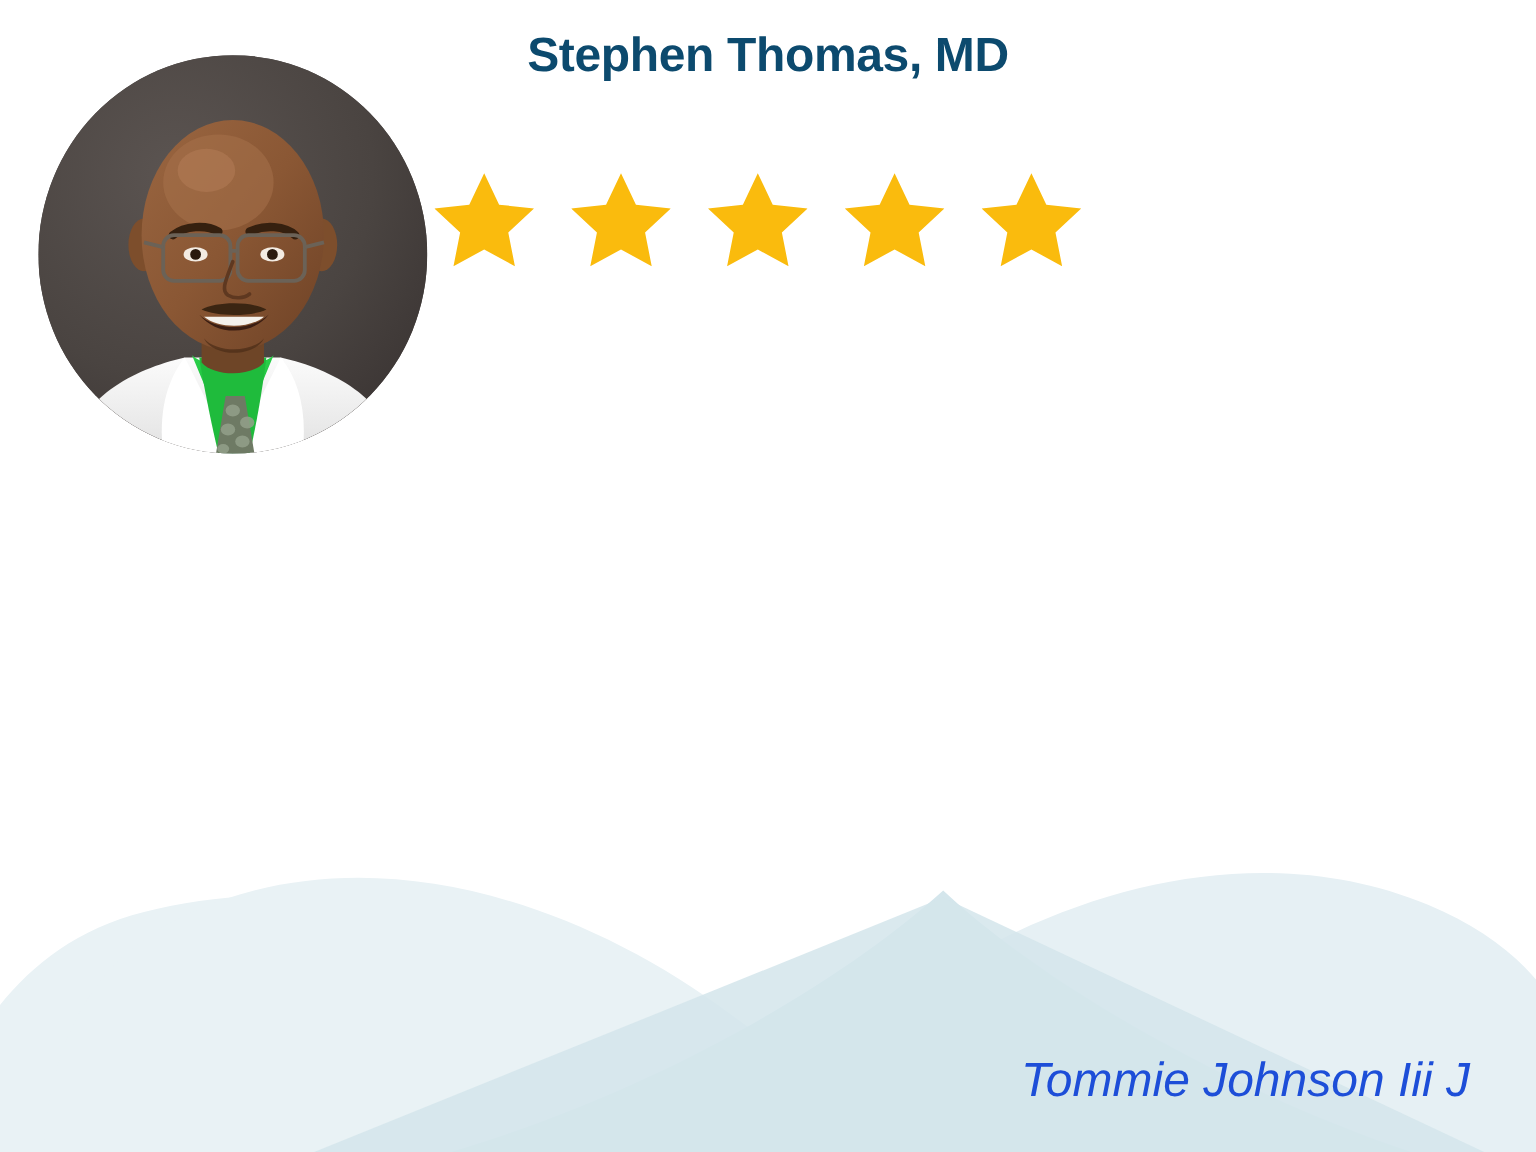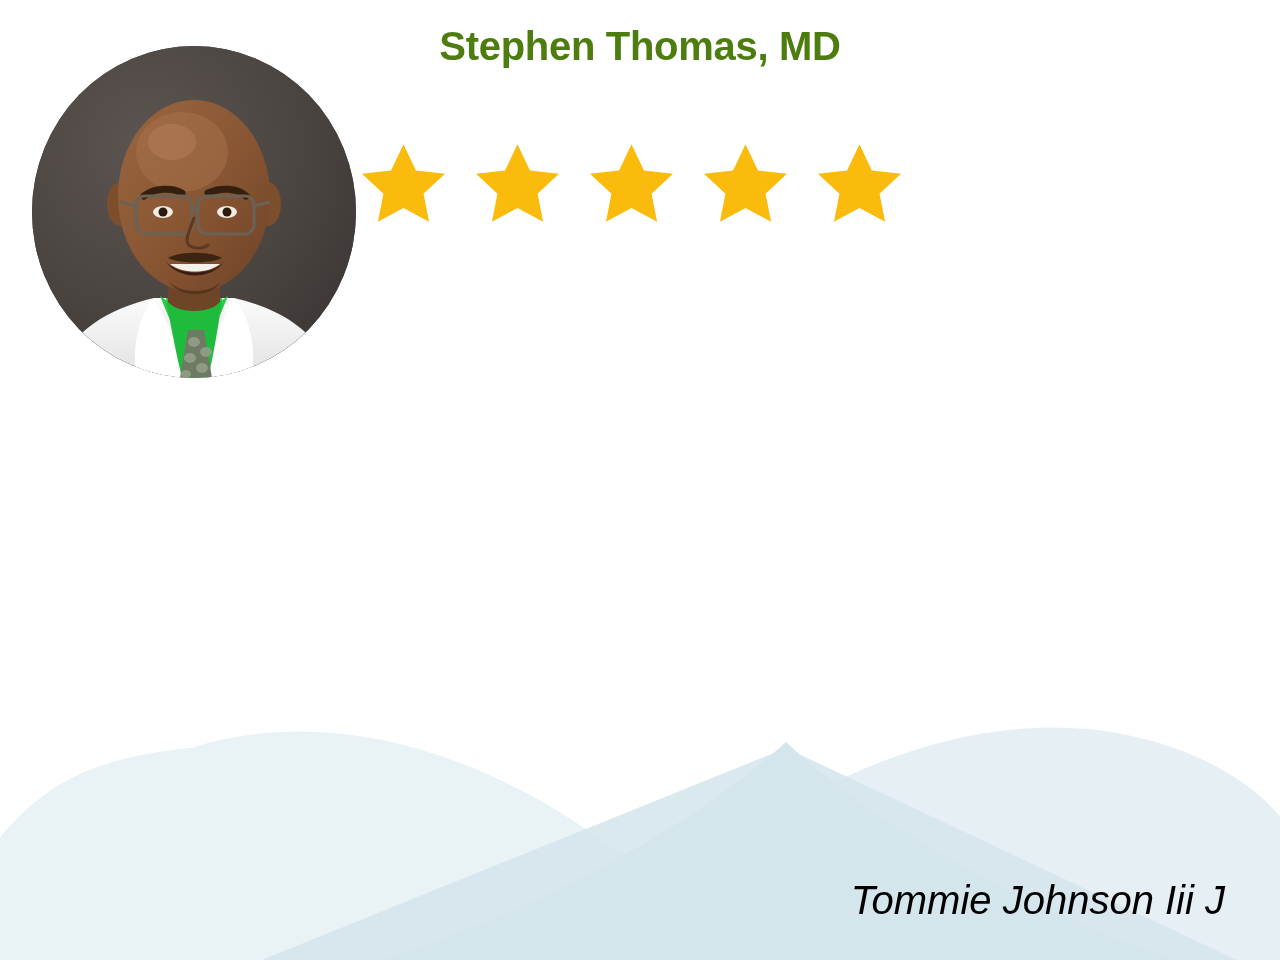--- a/index.html
+++ b/index.html
@@ -54,21 +54,21 @@
 
   
   #doctor-name {
     position: absolute;
     left: 360px;
     top: 24px;
     width: 560px;
     text-align: center;
     font-size: 40px;
     font-weight: bold;
-    color: #4d7c0f;
+    color: #0c4a6e;
     letter-spacing: -0.3px;
     line-height: 1.1;
     z-index: 3;
   }
 
   
   #stars {
     position: absolute;
     left: 362px;
     top: 142px;
@@ -101,21 +101,21 @@
   }
 
   
   #attribution {
     position: absolute;
     right: 55px;
     top: 878px;
     font-size: 40px;
     font-style: italic;
     font-weight: normal;
-    color: #000000;
+    color: #1d4ed8;
     white-space: nowrap;
     z-index: 3;
   }
 </style>
 </head>
 <body>
 
 <div id="stage">
 
   <svg id="wave-layer" viewBox="0 0 1280 960" preserveAspectRatio="none" xmlns="http://www.w3.org/2000/svg">

